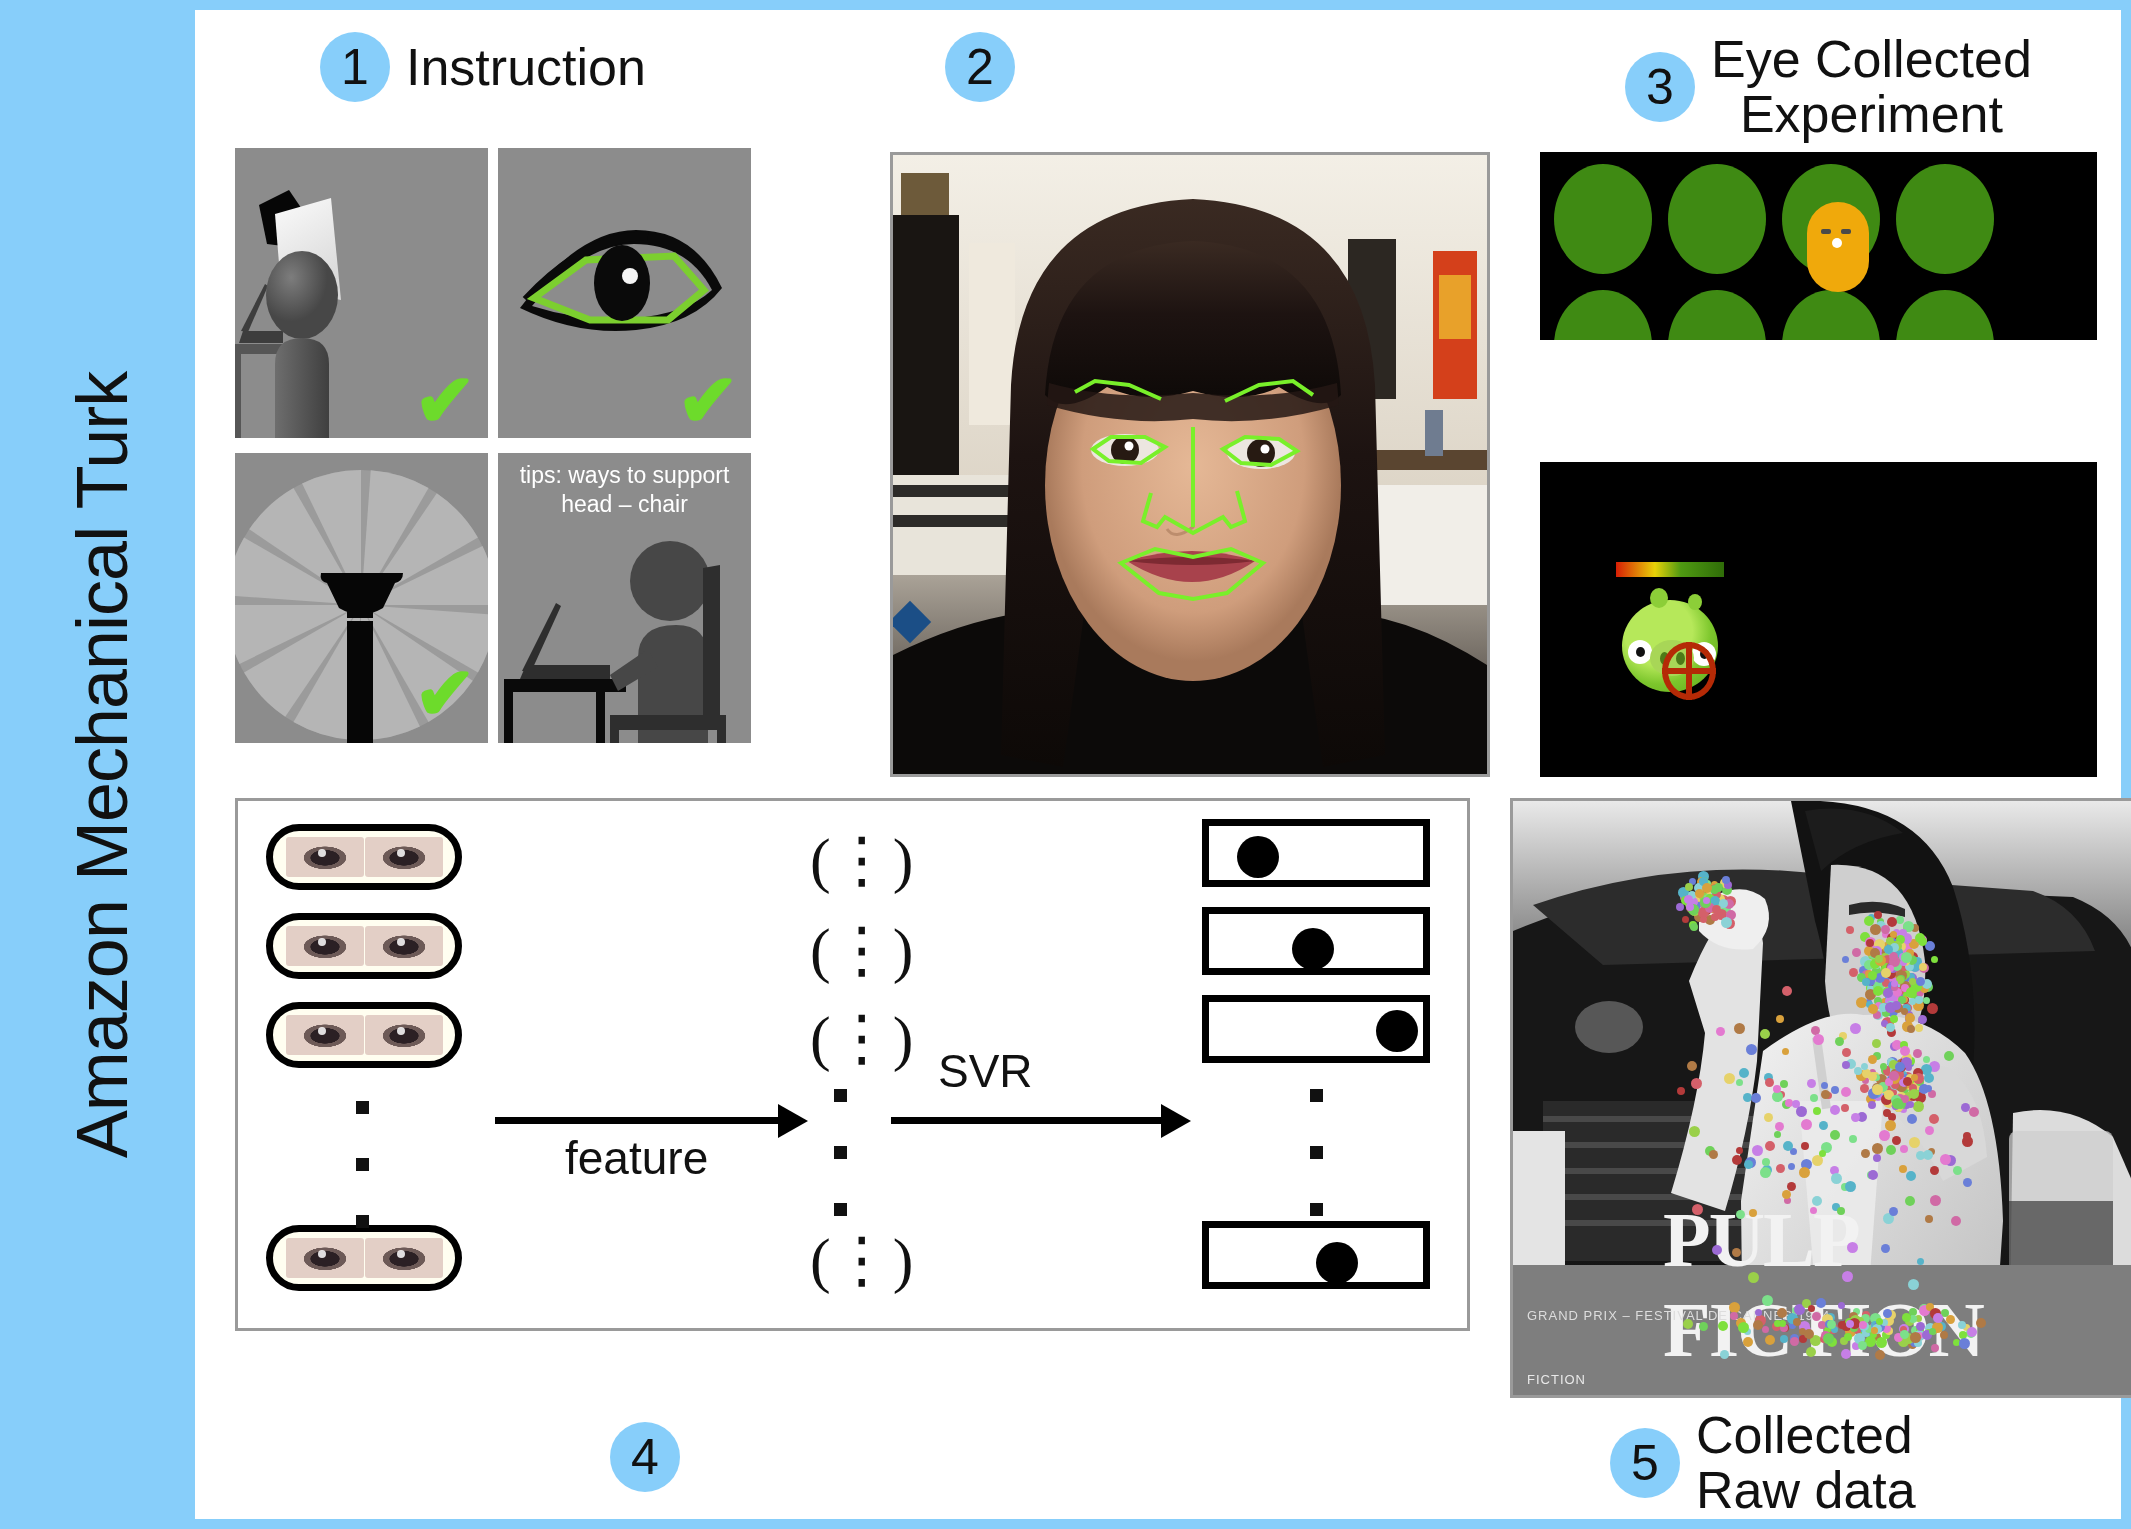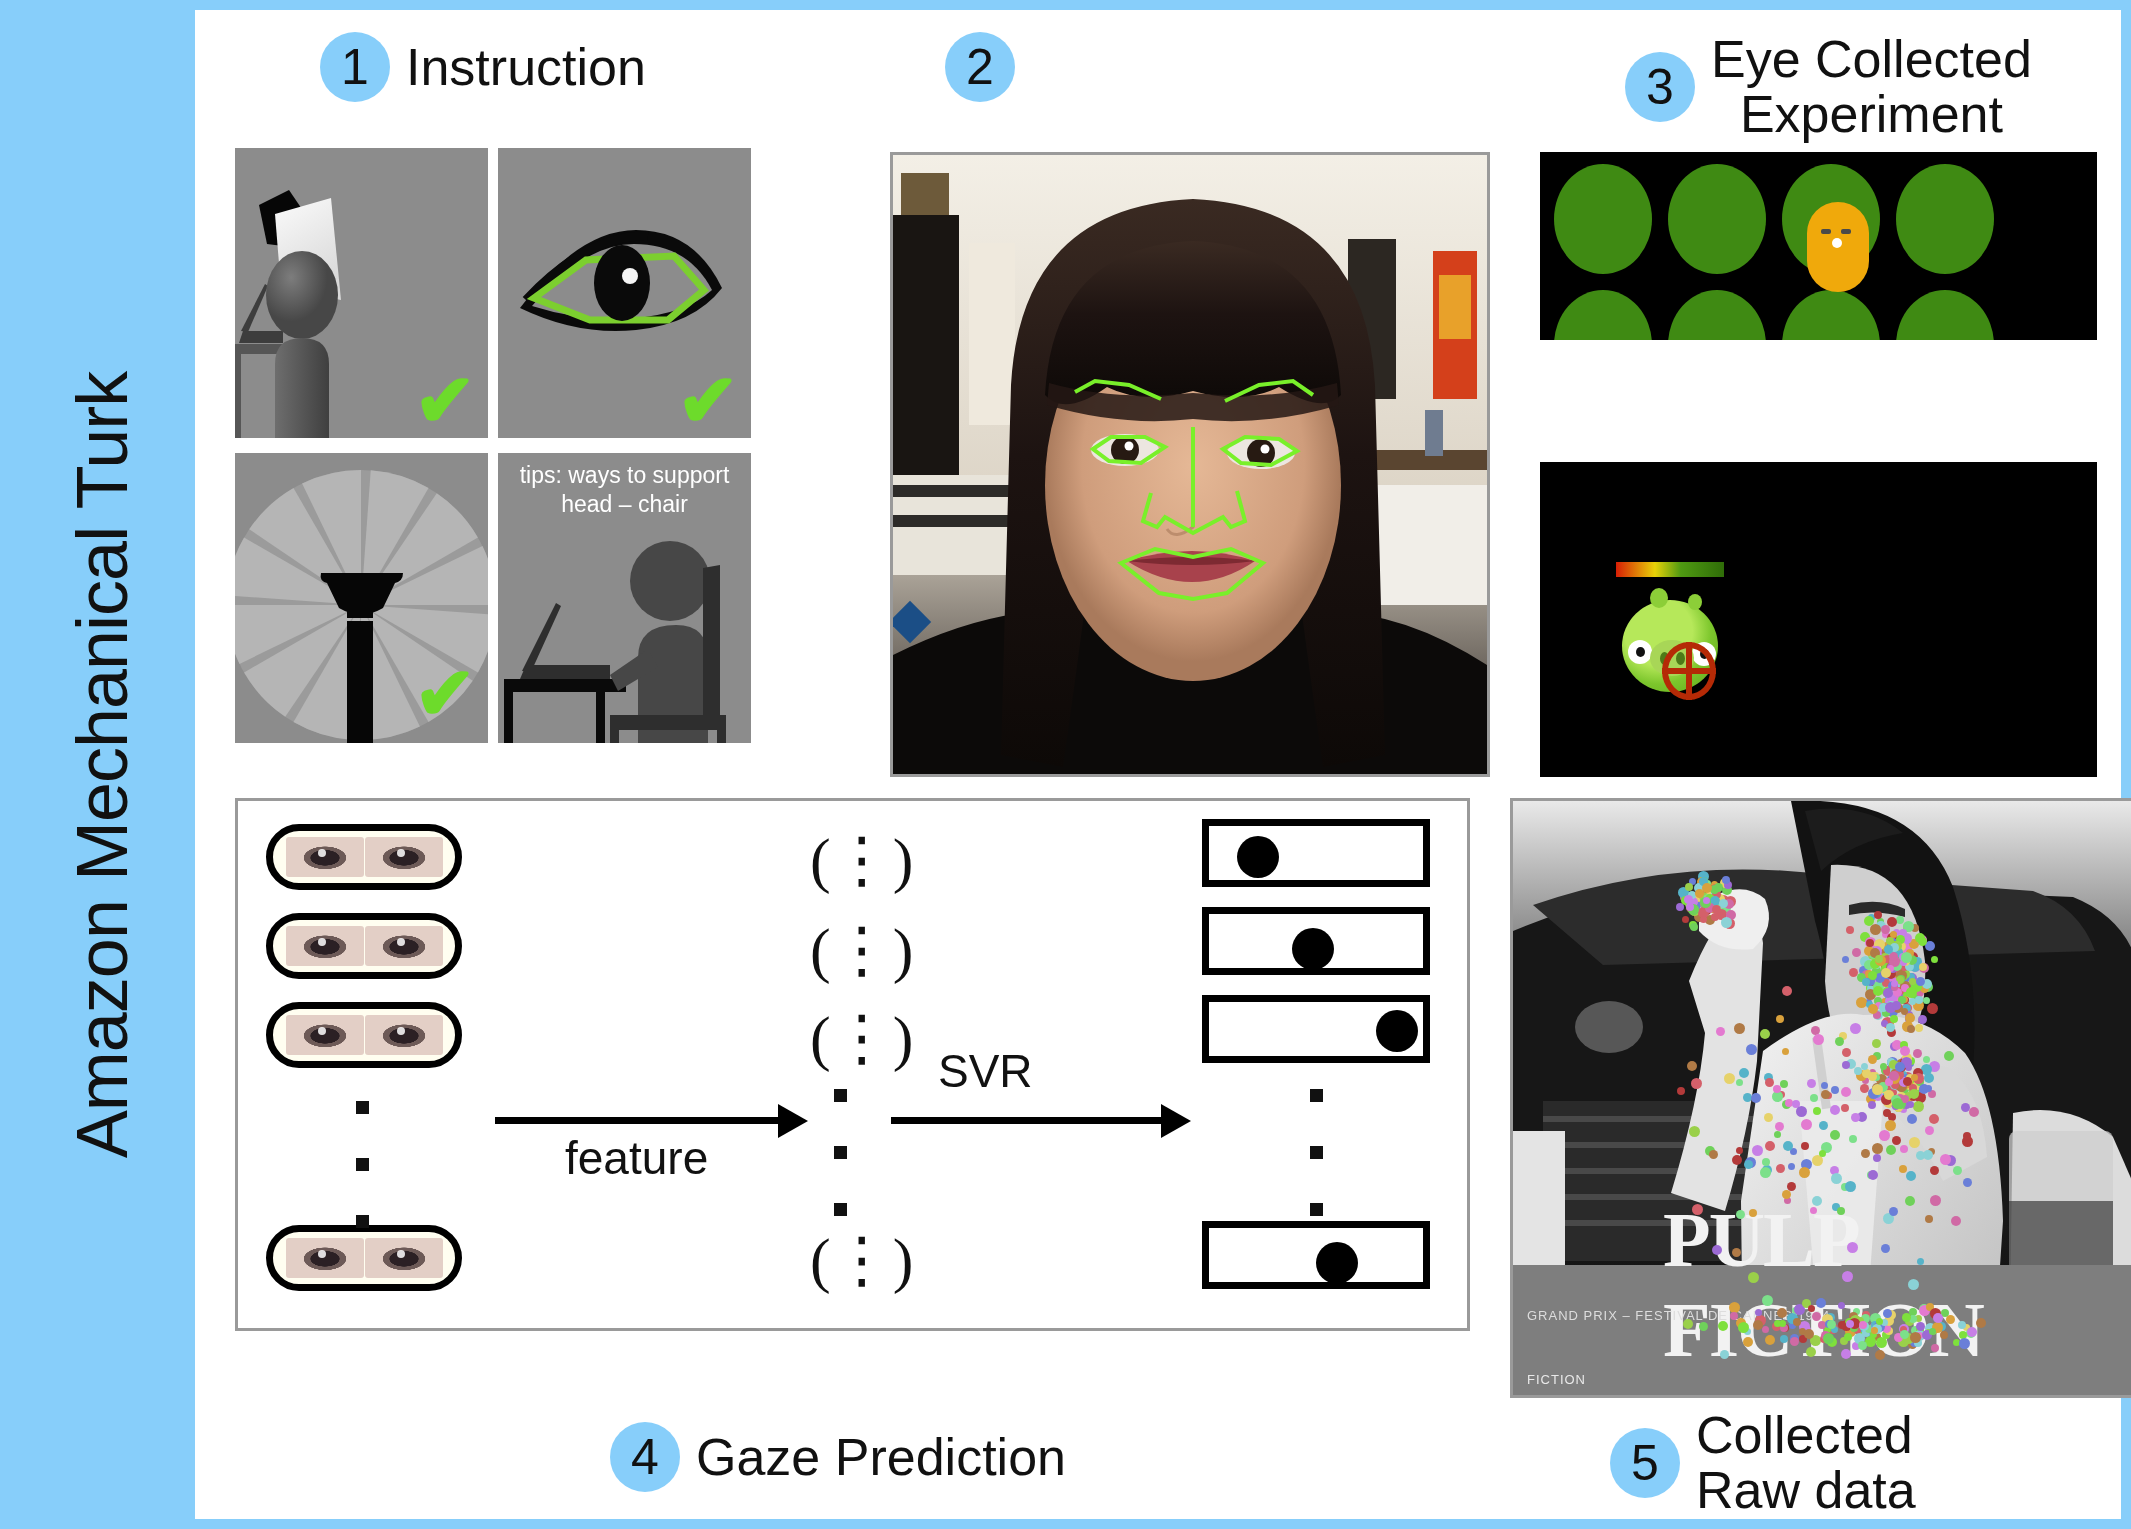--- a/index.html
+++ b/index.html
@@ -1197,21 +1197,20 @@
           <span style="left:60.90%;top:43.99%;width:10px;height:10px;background:#6a7fd8;"></span>
           <span style="left:36.64%;top:90.26%;width:10px;height:10px;background:#d9a13c;"></span>
           <span style="left:57.33%;top:31.19%;width:10px;height:10px;background:#7ee03c;"></span>
           <span style="left:65.66%;top:54.72%;width:9px;height:9px;background:#e37ad0;"></span>
         </div>
     </div>
   </div>
 
   <div class="step-head" style="left:600px; top:1412px;">
     <div class="badge">4</div>
-    <div class="step-title">Gaze Prediction</div>
   </div>
 
   <div class="step-head" style="left:1600px; top:1398px;">
     <div class="badge">5</div>
     <div class="step-title">Collected
 Raw data</div>
   </div>
 
 </div>
 

